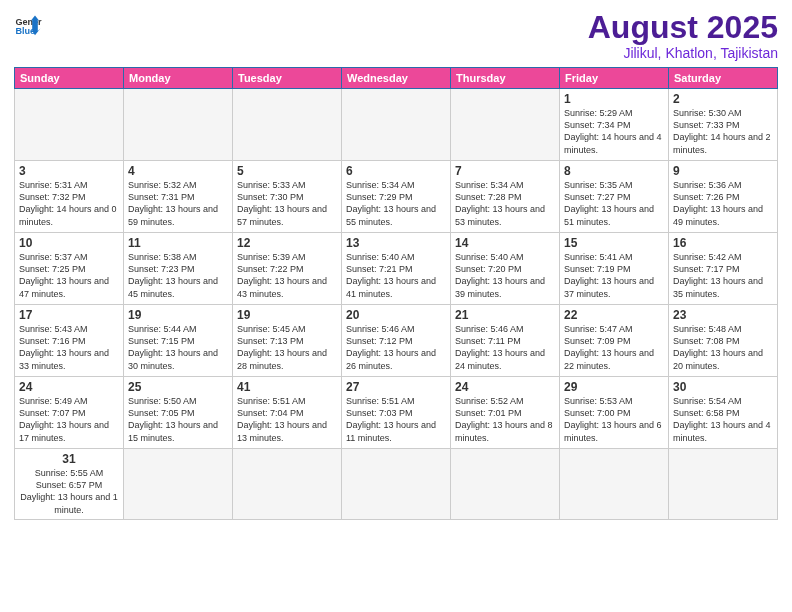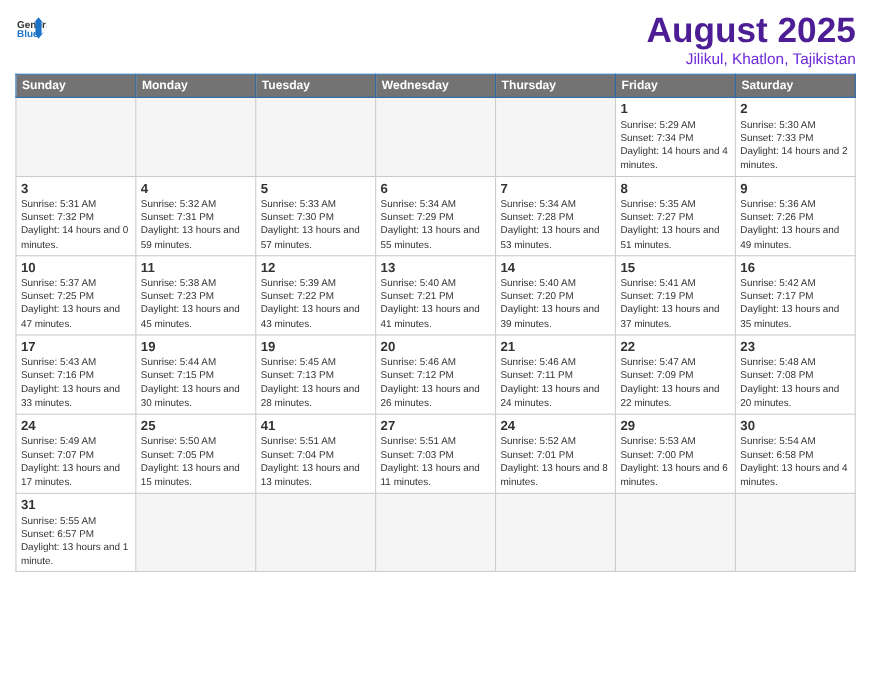--- a/index.html
+++ b/index.html
@@ -44,21 +44,21 @@
       font-size: 14px;
       font-weight: normal;
       color: #6d28d9;
     }
     .calendar {
       width: 100%;
       border-collapse: collapse;
       table-layout: fixed;
     }
     .calendar th {
-      background: #737373;
+      background: #ec4899;
       color: #fff;
       font-size: 11px;
       font-weight: bold;
       padding: 4px 5px;
       text-align: left;
       border: 1px solid #2a6aaa;
     }
     .calendar td {
       border: 1px solid #ccc;
       vertical-align: top;
@@ -66,20 +66,21 @@
       font-size: 9.5px;
       color: #333;
       background: #fff;
       height: 72px;
     }
     .calendar td.empty {
       background: #f5f5f5;
     }
     .calendar td.last-row {
       height: 60px;
+      text-align: center;
     }
     .day-num {
       font-size: 12px;
       font-weight: bold;
       display: block;
       margin-bottom: 1px;
     }
     .day-info {
       font-size: 9px;
       line-height: 1.35;

